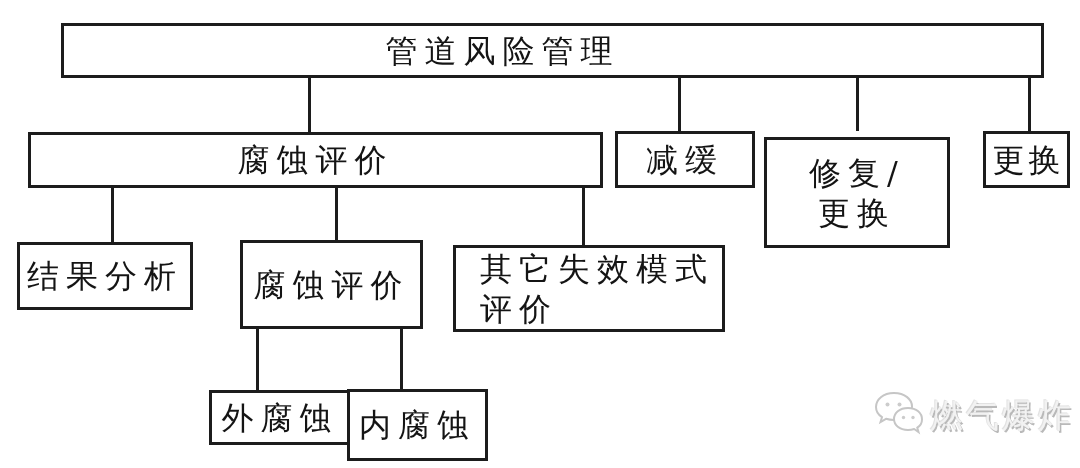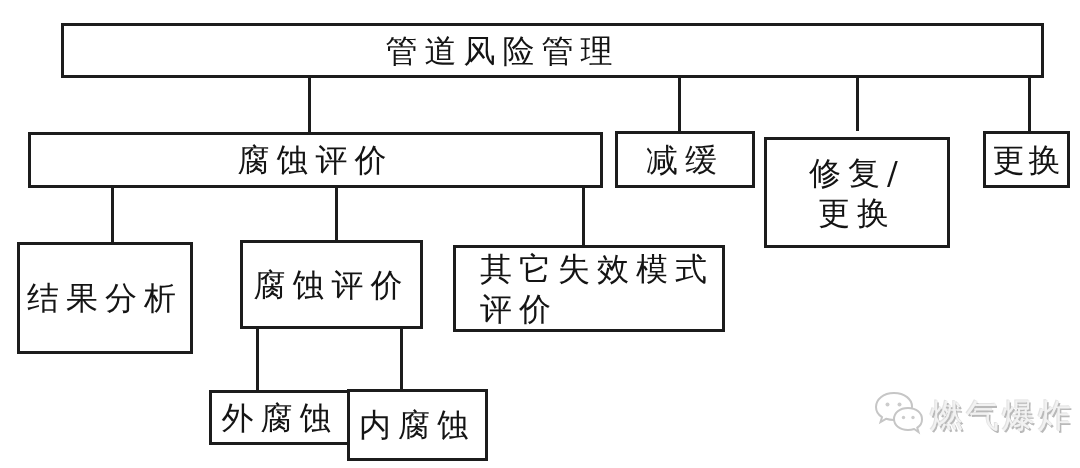--- a/index.html
+++ b/index.html
@@ -25,21 +25,21 @@
     line-height:1.25;
     white-space:nowrap;
   }
   .node .line{display:block;}
   
   #n-root{left:61px;top:23px;width:983px;height:55px;padding-right:100px;}
   #n-risk{left:28px;top:132px;width:575px;height:56px;}
   #n-mitigation{left:615px;top:131px;width:140px;height:57px;text-align:right;}
   #n-repair{left:764px;top:137px;width:186px;height:111px;}
   #n-replace{left:983px;top:131px;width:87px;height:57px;letter-spacing:4px;padding-left:4px;}
-  #n-result{left:17px;top:242px;width:176px;height:112px;}
+  #n-result{left:17px;top:242px;width:176px;height:68px;}
   #n-corrosion{left:240px;top:240px;width:183px;height:89px;}
   #n-other{left:453px;top:245px;width:272px;height:87px;align-items:flex-start;padding-left:24px;}
   #n-extcorr{left:170px;top:390px;width:142px;height:55px;margin-left:39px;}
   #n-intcorr{left:347px;top:389px;width:141px;height:72px;}
   
   .vline{
     position:absolute;
     width:3px;
     background:#1c1c1c;
   }

